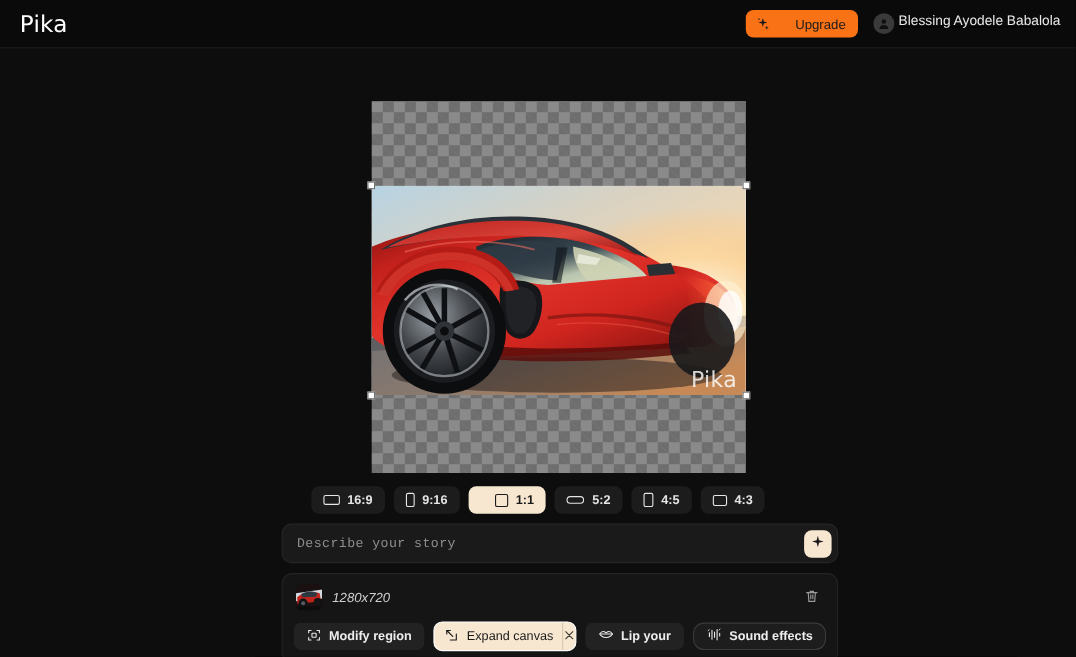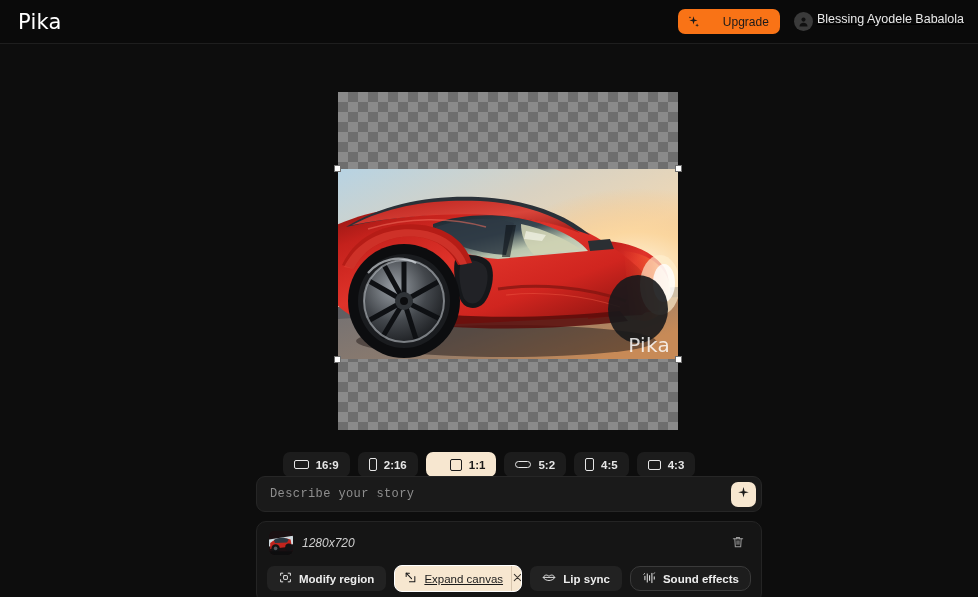--- a/index.html
+++ b/index.html
@@ -177,21 +177,20 @@
     height: 25px;
     padding: 0 11px;
     border-radius: 7px;
     background: #1c1c1c;
     border: none;
     color: #e6e6e6;
     font-size: 11.5px;
     font-weight: 700;
     font-family: "Liberation Sans", sans-serif;
     cursor: pointer;
-    margin-top: 10px;
   }
   .ratio-btn.active {
     background: #f7e7d0;
     color: #1a1a1a;
     padding-left: 24px;
   }
   .rect-ico {
     border: 1.4px solid currentColor;
     border-radius: 2px;
     flex: none;
@@ -325,21 +324,20 @@
     height: 100%;
     padding: 0 8px 0 9px;
     background: transparent;
     border: none;
     color: #1a1a1a;
     font-size: 11.5px;
     font-weight: 500;
     font-family: "Liberation Sans", sans-serif;
     cursor: pointer;
     white-space: nowrap;
-    text-decoration: underline;
   }
   .expand-close {
     height: 100%;
     width: 24px;
     display: flex;
     align-items: center;
     justify-content: center;
     background: transparent;
     border: none;
     border-left: 1px solid #d8c6ae;
@@ -514,21 +512,21 @@
 
     <div class="ratio-bar">
 
       <button class="ratio-btn">
         <span class="rect-ico" style="width:15px;height:9px;"></span>
         <span>16:9</span>
       </button>
 
       <button class="ratio-btn">
         <span class="rect-ico" style="width:8px;height:13px;"></span>
-        <span>2:16</span>
+        <span>9:16</span>
       </button>
 
       <button class="ratio-btn active">
         <span class="rect-ico" style="width:12px;height:12px;"></span>
         <span>1:1</span>
       </button>
 
       <button class="ratio-btn">
         <span class="rect-ico" style="width:16px;height:7px;border-radius:4px;"></span>
         <span>5:2</span>
@@ -618,21 +616,21 @@
             </button>
           </div>
 
           <button class="action-btn">
             <span>
               <svg width="14" height="12" viewBox="0 0 24 20" fill="none" stroke="#ededed" stroke-width="1.6" stroke-linejoin="round">
                 <path d="M2 9 C6 3 9 5 12 7 C15 5 18 3 22 9 C18 16 6 16 2 9 Z"></path>
                 <path d="M2 9 H22"></path>
               </svg>
             </span>
-            <span>Lip sync</span>
+            <span>Lip your</span>
           </button>
 
           <button class="action-btn outlined">
             <span>
               <svg width="14" height="14" viewBox="0 0 24 24" fill="none" stroke="#ededed" stroke-width="1.7" stroke-linecap="round">
                 <path d="M5 9v6M9 5v14M13 8v8M17 4v16M21 10v4"></path>
                 <path d="M3 6l1.5-2M20 5l1.5-2" stroke-width="1.2"></path>
               </svg>
             </span>
             <span>Sound effects</span>

